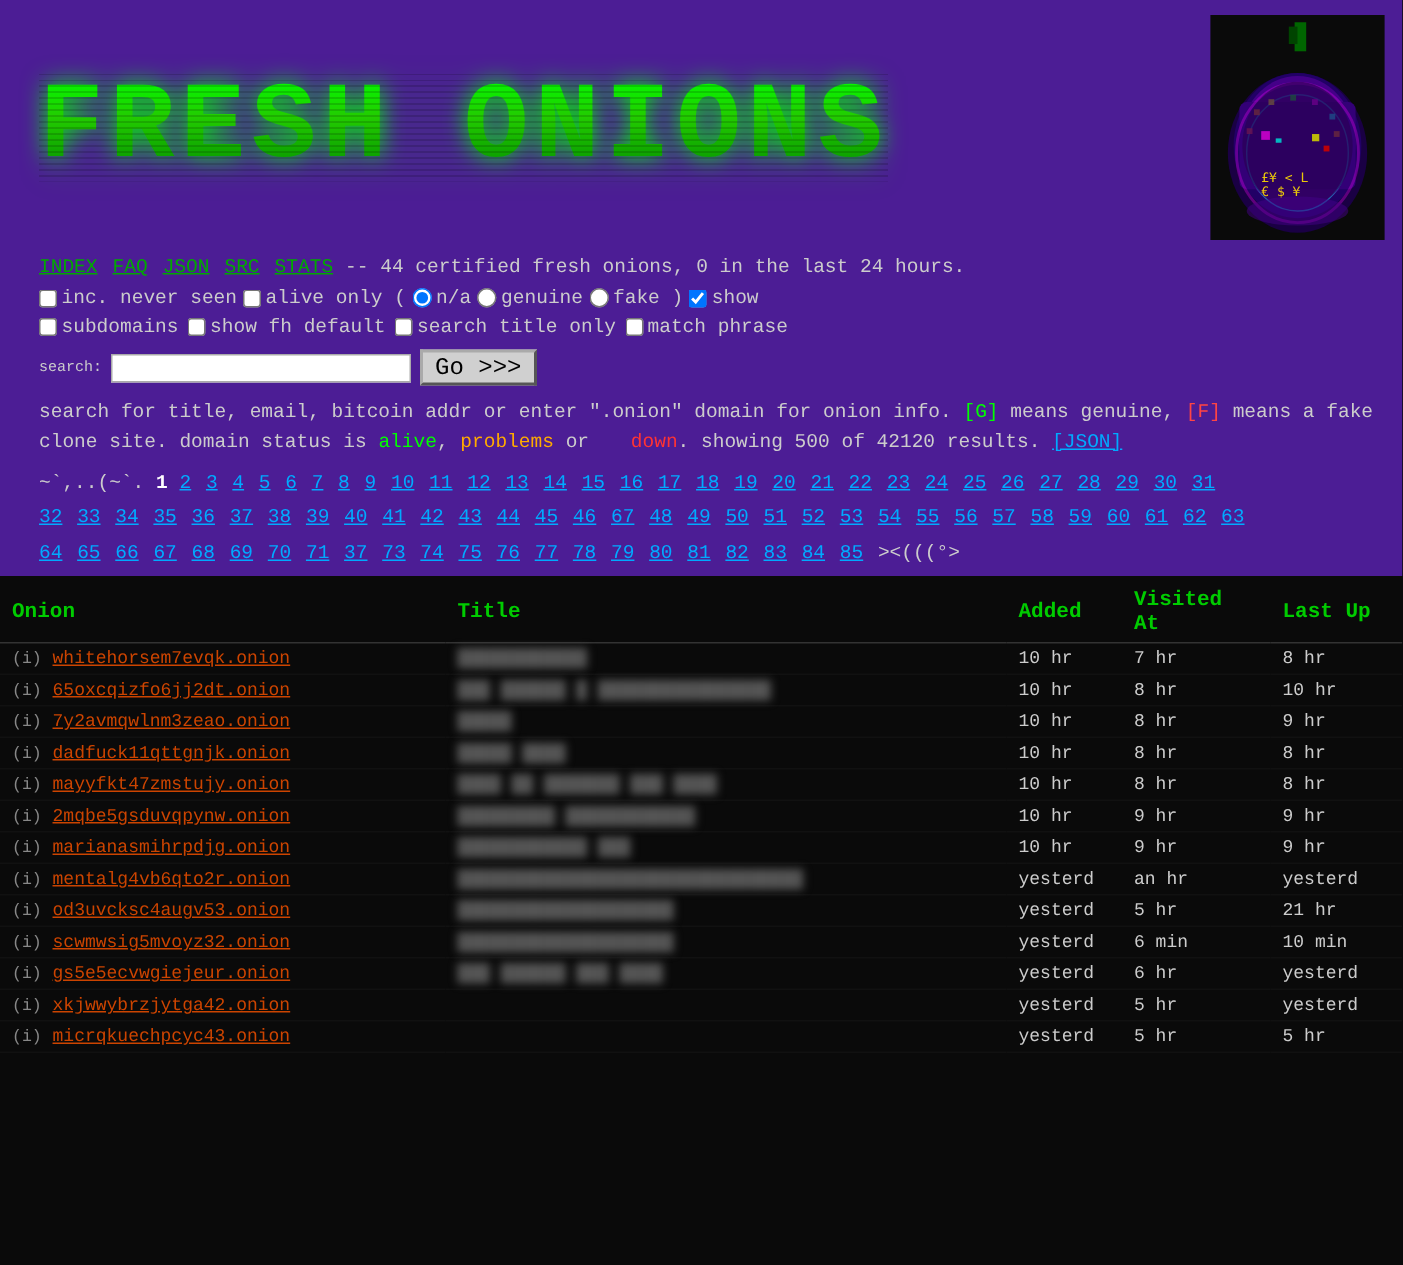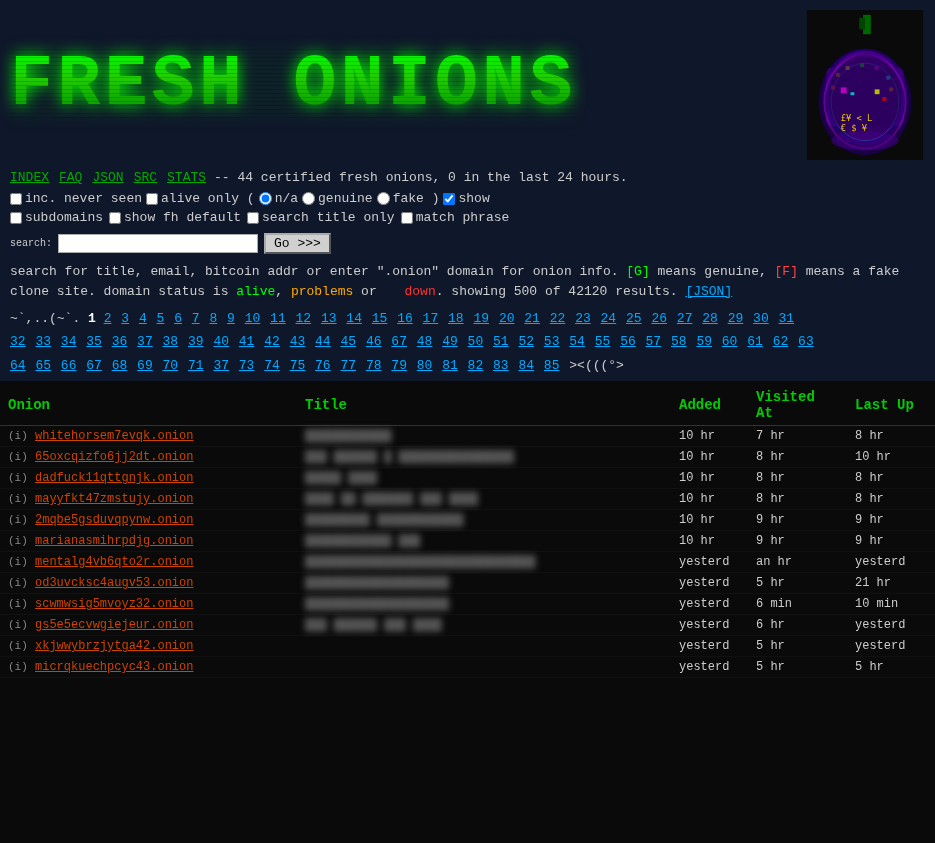--- a/index.html
+++ b/index.html
@@ -9,22 +9,22 @@
       font-family: 'Courier New', Courier, monospace;
       font-size: 13px;
       min-height: 843px;
       width: 935px;
       overflow-x: hidden;
     }
 
     
     #header {
       position: relative;
-      padding: 10px 10px 0 10px;
-      background: #0f172a;
+      padding: 10px 10px 0 26px;
+      background: #4c1d95;
     }
 
     
     #title-container {
       display: flex;
       align-items: center;
       justify-content: space-between;
       margin-bottom: 6px;
     }
 
@@ -154,21 +154,21 @@
       padding: 1px 4px;
       width: 200px;
       outline: none;
     }
 
     #search-button {
       background: #d0d0d0;
       color: #000;
       border: 2px outset #aaa;
       font-family: 'Courier New', monospace;
-      font-size: 13px;
+      font-size: 16px;
       padding: 1px 8px;
       cursor: pointer;
     }
 
     
     #info-text {
       color: #ccc;
       font-size: 13px;
       padding: 4px 0 2px 0;
       line-height: 1.5;
@@ -483,20 +483,27 @@
         <td class="col-lastup time-text">8 hr</td>
       </tr>
       <tr>
         <td class="col-onion"><span class="info-link">(i)</span> <a class="onion-link" href="#">65oxcqizfo6jj2dt.onion</a></td>
         <td class="col-title"><span class="title-blurred">███ ██████ █ ████████████████</span></td>
         <td class="col-added time-text">10 hr</td>
         <td class="col-visited time-text">8 hr</td>
         <td class="col-lastup time-text">10 hr</td>
       </tr>
       <tr>
+        <td class="col-onion"><span class="info-link">(i)</span> <a class="onion-link" href="#">7y2avmqwlnm3zeao.onion</a></td>
+        <td class="col-title"><span class="title-blurred">█████</span></td>
+        <td class="col-added time-text">10 hr</td>
+        <td class="col-visited time-text">8 hr</td>
+        <td class="col-lastup time-text">9 hr</td>
+      </tr>
+      <tr>
         <td class="col-onion"><span class="info-link">(i)</span> <a class="onion-link" href="#">dadfuck11qttgnjk.onion</a></td>
         <td class="col-title"><span class="title-blurred">█████ ████</span></td>
         <td class="col-added time-text">10 hr</td>
         <td class="col-visited time-text">8 hr</td>
         <td class="col-lastup time-text">8 hr</td>
       </tr>
       <tr>
         <td class="col-onion"><span class="info-link">(i)</span> <a class="onion-link" href="#">mayyfkt47zmstujy.onion</a></td>
         <td class="col-title"><span class="title-blurred">████ ██ ███████ ███ ████</span></td>
         <td class="col-added time-text">10 hr</td>

